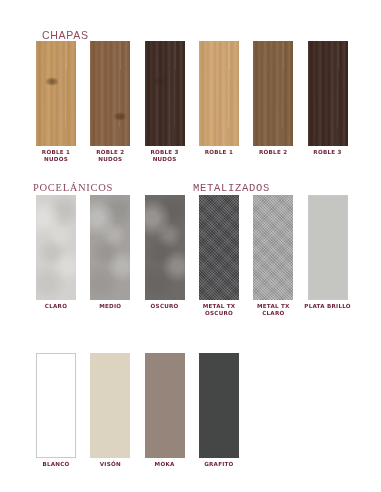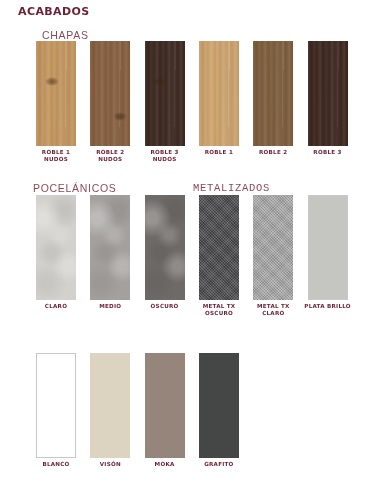--- a/index.html
+++ b/index.html
@@ -37,21 +37,21 @@
   .section-heading {
     position: absolute;
     font-size: 10.5px;
     font-weight: normal;
     letter-spacing: 0.7px;
     color: #8B4A5A;
     font-family: "Liberation Sans", sans-serif;
     white-space: nowrap;
   }
   .sh-chapas      { left: 42px; top: 29px; }
-  .sh-porcelanicos{ left: 33px; top: 182px; }
+  .sh-porcelanicos{ left: 33px; top: 182px; font-family: Liberation Serif, serif; }
   .sh-metalizados { left: 193px; top: 182px; font-family: Liberation Mono, monospace; }
   .sh-lacas       { left: 33px; top: 340px; }
   .swatch {
     position: absolute;
     box-sizing: border-box;
   }
   .swatch .chip {
     width: 100%;
     height: 100%;
     box-sizing: border-box;
@@ -137,21 +137,20 @@
     opacity: 0.85;
   }
 
   .outline { border: 1px solid #C9C9C9; }
 </style>
 </head>
 <body>
 
 <div class="page">
 
-  <div class="main-title">ACABADOS</div>
 
   <div class="section-heading sh-chapas">CHAPAS</div>
   <div class="section-heading sh-porcelanicos">POCELÁNICOS</div>
   <div class="section-heading sh-metalizados">METALIZADOS</div>
 
   <div id="swatch-layer">
       <div class="swatch" style="left: 36px; top: 41px; width: 40px; height: 105px;">
         <div class="chip wood knot" style="background: rgb(199, 154, 98);"></div>
         <div class="caption" style="top: 108px;">
           <div>ROBLE 1</div>

